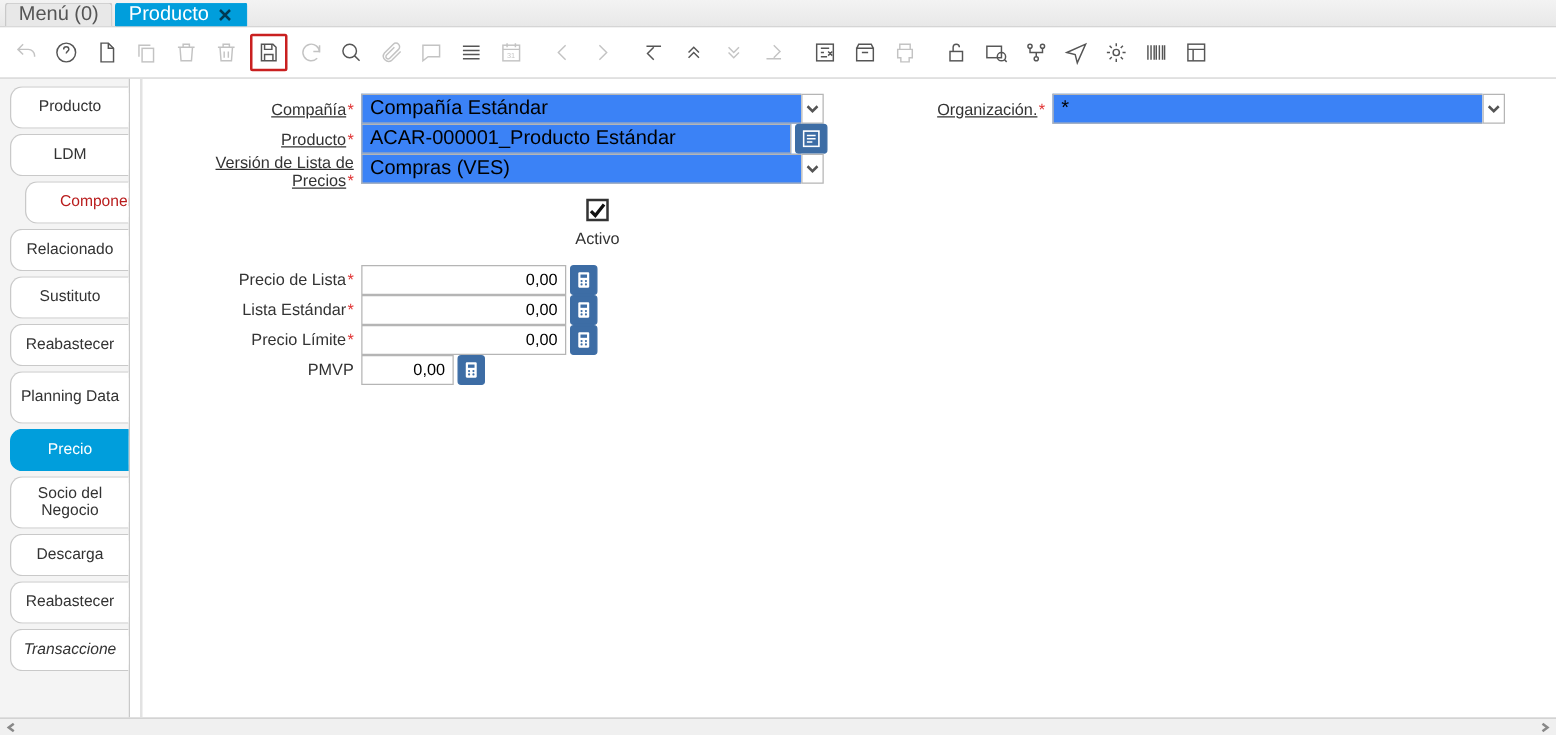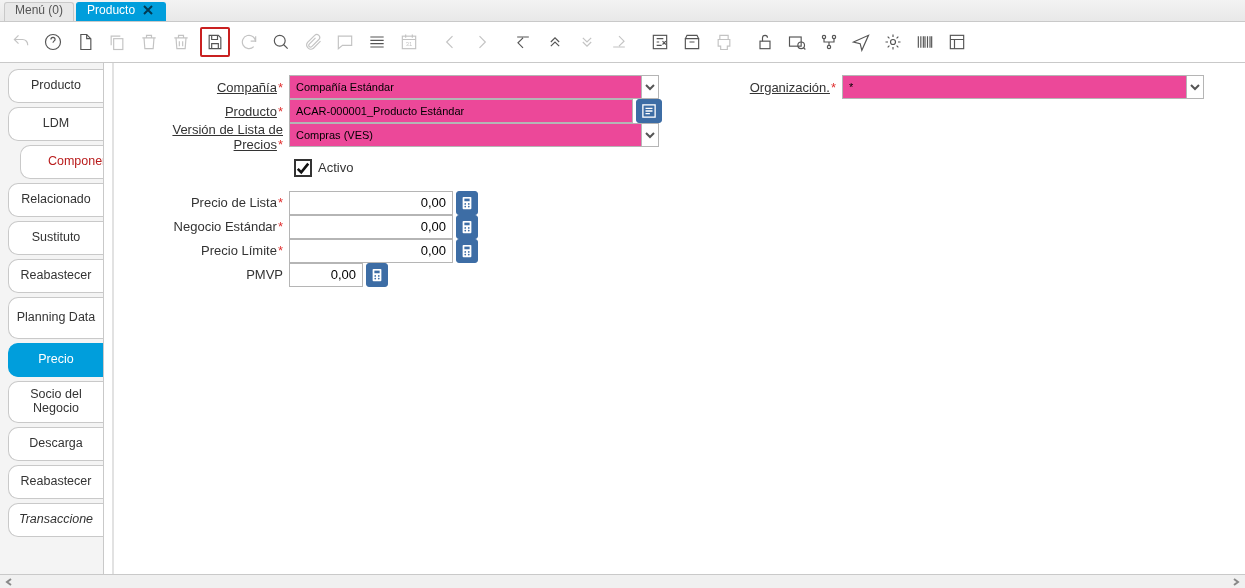--- a/index.html
+++ b/index.html
@@ -34,23 +34,23 @@
   
   .window-tabs{
     height:22px;
     background:linear-gradient(#f3f3f3,#e8e8e8);
     border-bottom:1px solid var(--border);
     display:flex;
     align-items:stretch;
     padding-left:4px;
   }
   .window-tab{
-    display:flex;
+    display:flex;align-items:center;
     padding:0 10px;
-    font-size:12px;
+    font-size:16px;
     border:1px solid var(--border);
     border-bottom:none;
     background:#e8e8e8;
     color:#555;
     cursor:pointer;
     border-radius:3px 3px 0 0;
     margin-top:2px;
     margin-right:2px;
   }
   .window-tab.active{
@@ -167,24 +167,24 @@
   .field-label .ul{text-decoration:underline;}
   .req{color:var(--red);margin-left:1px;}
   .combo{
     display:flex;align-items:stretch;
     height:24px;
   }
   .combo input{
     border:1px solid var(--field-border);
     border-right:none;
     padding:0 6px;
-    font-size:11px;
+    font-size:16px;
     height:100%;
     outline:none;
-    background:#ec4899;
+    background:#3b82f6;
   }
   .combo .arrow{
     width:18px;
     border:1px solid var(--field-border);
     background:#fff;
     display:flex;align-items:center;justify-content:center;
     cursor:pointer;
   }
   .combo .arrow svg{width:10px;height:10px;stroke:#555;fill:none;stroke-width:2;}
   .combo.w360 input{width:352px;}
@@ -193,21 +193,21 @@
     width:26px;height:24px;
     background:var(--btn-blue);
     border:1px solid var(--btn-blue);
     margin-left:3px;
     border-radius:3px;
     display:flex;align-items:center;justify-content:center;
     cursor:pointer;
   }
   .combo .action-btn svg{width:14px;height:14px;fill:#fff;stroke:none;}
 
-  .checkbox-row{margin-left:160px;display:flex;align-items:center;gap:6px;margin-top:6px;margin-bottom:14px;}
+  .checkbox-row{margin-left:160px;display:flex;align-items:center;gap:6px;margin-top:6px;margin-bottom:14px;flex-direction:column;}
   .cb{
     width:18px;height:18px;border:2px solid #333;display:flex;align-items:center;justify-content:center;background:#fff;cursor:pointer;
   }
   .cb svg{width:14px;height:14px;stroke:#111;stroke-width:3;fill:none;}
 
   .num-field{
     display:flex;align-items:stretch;height:24px;
   }
   .num-field input{
     width:164px;
@@ -557,21 +557,21 @@
                     <circle cx="8" cy="9" r="1" fill="#3d6da5"></circle>
                     <circle cx="4" cy="12" r="1" fill="#3d6da5"></circle>
                     <circle cx="8" cy="12" r="1" fill="#3d6da5"></circle>
                   </svg>
               </div>
             </div>
           </div>
 
           <div class="form-row">
             <div class="field-label">
-              <span>Negocio Estándar</span><span class="req">*</span>
+              <span>Lista Estándar</span><span class="req">*</span>
             </div>
             <div class="num-field">
               <input type="text" value="0,00" style="">
               <div class="calc-btn">
                 <svg viewBox="0 0 12 16">
                     <rect x="1" y="1" width="10" height="14" rx="1"></rect>
                     <rect x="3" y="3" width="6" height="3" fill="#3d6da5"></rect>
                     <circle cx="4" cy="9" r="1" fill="#3d6da5"></circle>
                     <circle cx="8" cy="9" r="1" fill="#3d6da5"></circle>
                     <circle cx="4" cy="12" r="1" fill="#3d6da5"></circle>

